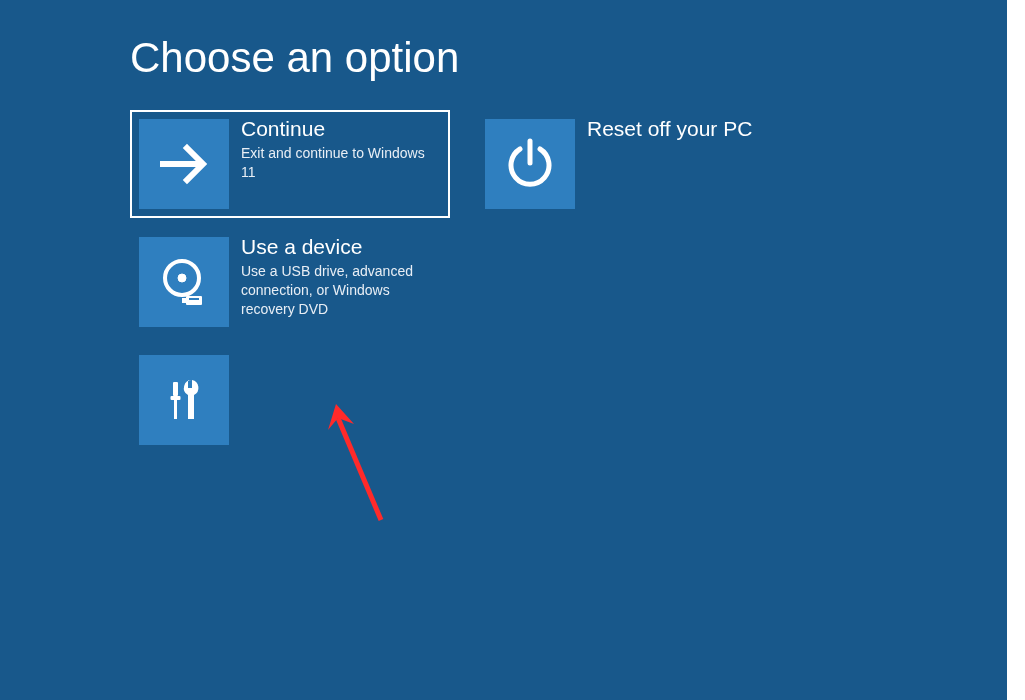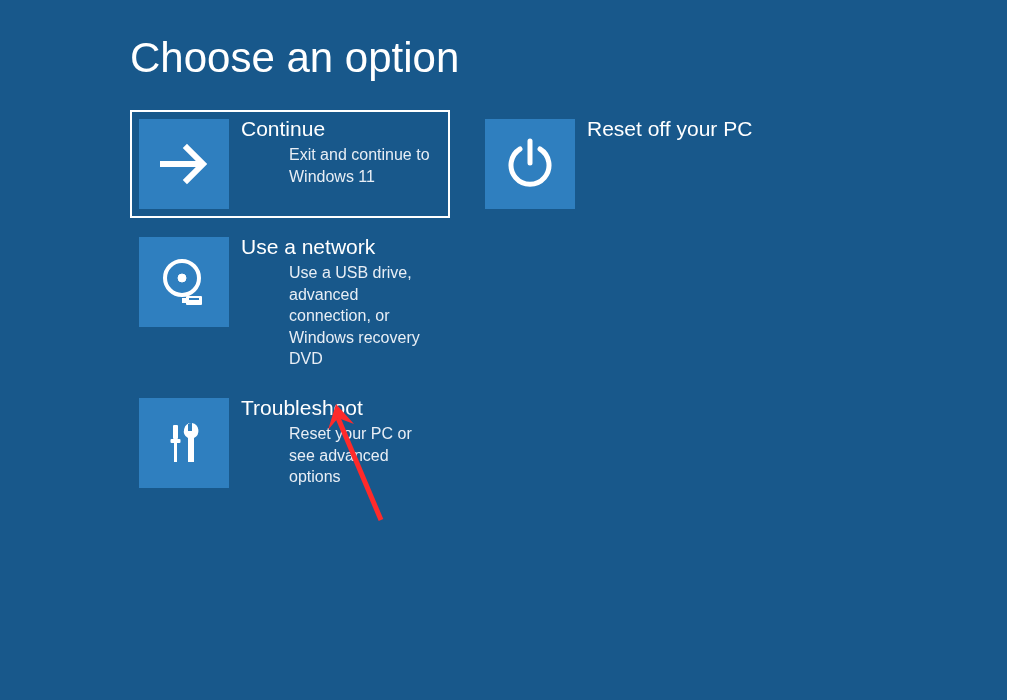--- a/index.html
+++ b/index.html
@@ -67,27 +67,26 @@
     display: flex;
     flex-direction: column;
   }
   .tile .tile-title {
     font-size: 21px;
     font-weight: 300;
     line-height: 1.1;
     margin-top: -2px;
   }
   .tile .tile-desc {
-    font-size: 16px;
+    font-size: 14px;
     font-weight: 400;
     line-height: 1.35;
     margin-top: 4px;
     color: #e8eef5;
     max-width: 200px;
-    margin-left: 48px;
   }
   .arrow-annotation {
     position: absolute;
     left: 326px;
     top: 400px;
     width: 90px;
     height: 130px;
     pointer-events: none;
   }
 </style>
@@ -144,21 +143,21 @@
               <circle cx="28" cy="26" r="4" fill="#ffffff"></circle>
             </g>
             <g fill="#ffffff">
               <rect x="32" y="44" width="16" height="9" rx="1"></rect>
               <rect x="28" y="46" width="5" height="5"></rect>
             </g>
             <rect x="35" y="46" width="10" height="2" fill="#2f7fbf"></rect>
           </svg>
         </div>
         <div class="textbox">
-          <div class="tile-title">Use a network</div>
+          <div class="tile-title">Use a device</div>
           <div class="tile-desc">Use a USB drive, advanced connection, or Windows recovery DVD</div>
         </div>
       </div>
 
     </div>
 
     <div class="row">
 
       <div class="tile">
         <div class="iconbox">
@@ -166,24 +165,20 @@
             <g fill="#ffffff">
 
               <rect x="17" y="10" width="5" height="14" rx="1"></rect>
               <rect x="14.5" y="24" width="10" height="4" rx="1"></rect>
               <rect x="18" y="28" width="3" height="19"></rect>
 
               <path d="M36 8 a8 8 0 0 0 -4 15 v24 h6 v-24 a8 8 0 0 0 -2 -15 v8 h-4 v-8 z" fill="#ffffff"></path>
             </g>
           </svg>
         </div>
-        <div class="textbox">
-          <div class="tile-title">Troubleshoot</div>
-          <div class="tile-desc">Reset your PC or see advanced options</div>
-        </div>
       </div>
 
     </div>
 
   </div>
 
   <svg class="arrow-annotation" viewBox="0 0 90 130">
     <defs></defs>
     <g>
       <line x1="55" y1="120" x2="12" y2="18" stroke="#ff2a2a" stroke-width="5"></line>

